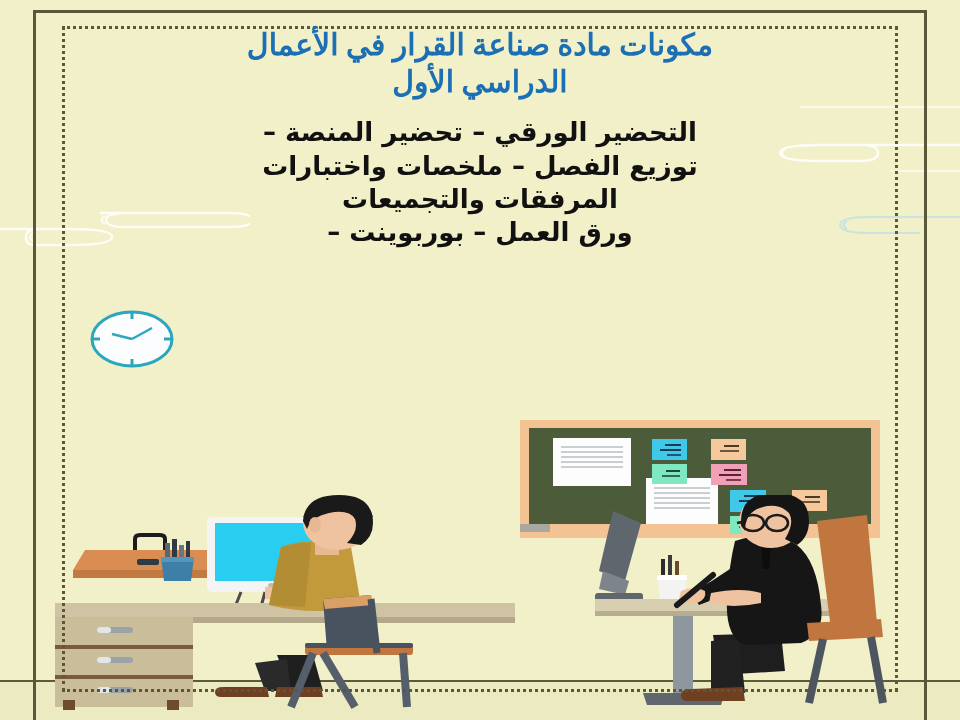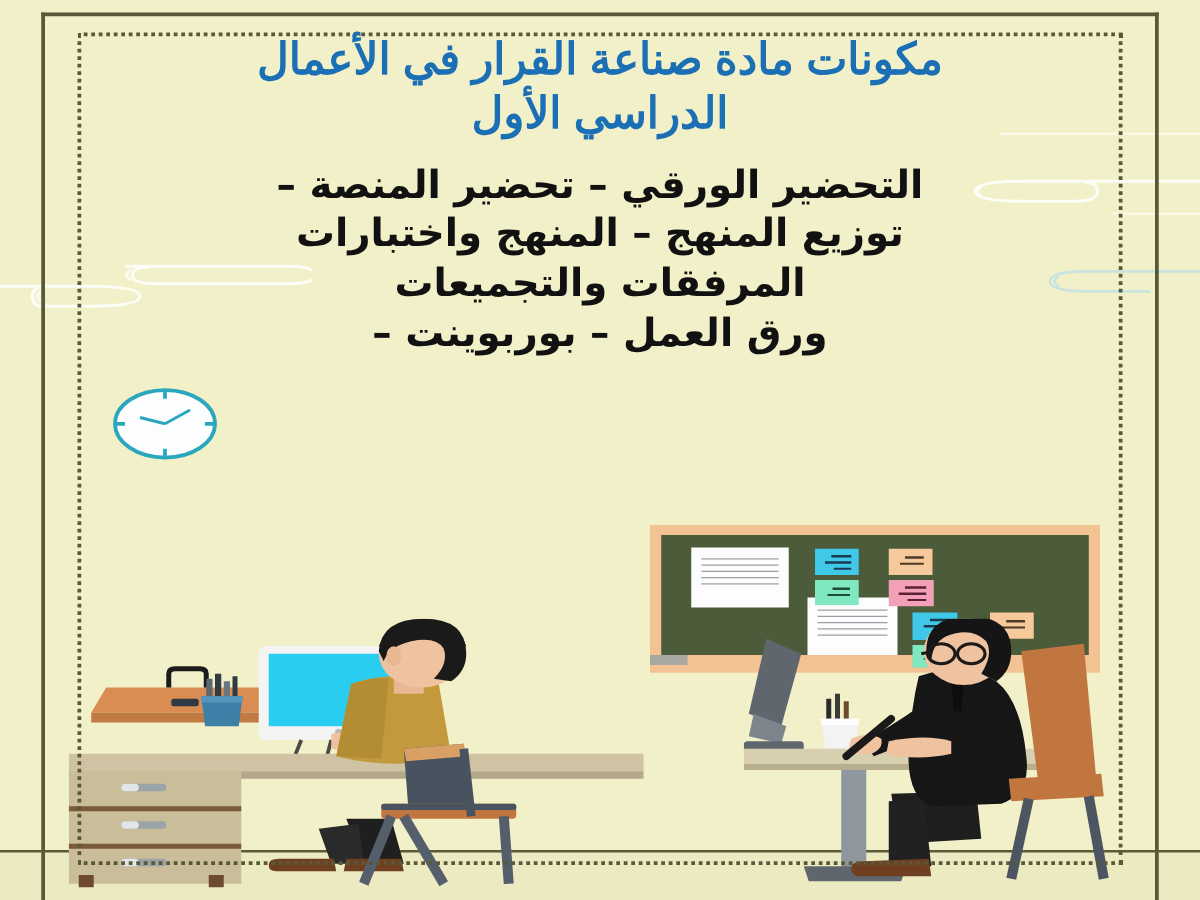--- a/index.html
+++ b/index.html
@@ -35,31 +35,31 @@
 
   
   .textblock{
     position:absolute;left:80px;right:80px;top:26px;
     text-align:center;
     direction:rtl;
   }
   .title{
     color:#1a6fb5;
     font-weight:bold;
-    font-size:35px;
+    font-size:30px;
     line-height:1.24;
     letter-spacing:0px;
     margin:0 0 2px 0;
-    font-family:Liberation Sans, sans-serif;
+    font-family:Liberation Serif, serif;
     padding:0 24px;
   }
   .subtitle{
     color:#111111;
     font-weight:bold;
-    font-size:31px;
+    font-size:26px;
     line-height:1.28;
     margin:16px;
     font-family:"DejaVu Sans",sans-serif;
     padding:0 46px;
   }
 
   
   .floor{
     position:absolute;left:0;right:0;top:680px;height:40px;
     background:#eceac0;
@@ -318,19 +318,19 @@
   <div class="frame-solid"></div>
   <div class="frame-dotted"></div>
 
   <div class="textblock">
     <div class="title">
       <div>مكونات مادة صناعة القرار في الأعمال</div>
       <div>الدراسي الأول</div>
     </div>
     <div class="subtitle">
       <div>التحضير الورقي – تحضير المنصة –</div>
-      <div>توزيع المنهج – المنهج واختبارات</div>
+      <div>توزيع الفصل – ملخصات واختبارات</div>
       <div>المرفقات والتجميعات</div>
       <div>ورق العمل – بوربوينت –</div>
     </div>
   </div>
 
 </div>
 
 </body></html>

